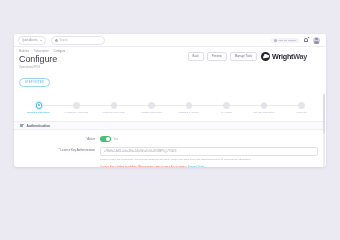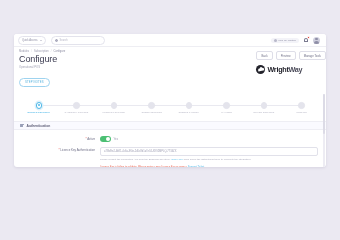--- a/index.html
+++ b/index.html
@@ -168,22 +168,22 @@
     border-radius: 6px;
     font-size: 2.8px;
     color: #54b0dd;
     background: #fff;
     letter-spacing: 0.1px;
   }
 
   
   .head-right {
     position: absolute;
-    right: 0; top: 4px;
-    display: flex; flex-direction: column; align-items: flex-start;
+    right: 19px; top: 4px;
+    display: flex; align-items: center;
     gap: 4px;
   }
   .btn-row { display: flex; gap: 3px; }
   .btn-ghost {
     border: 1px solid #dedee8;
     background: #fff;
     border-radius: 2px;
     height: 9px;
     padding: 0 4px;
     font-size: 2.8px;

